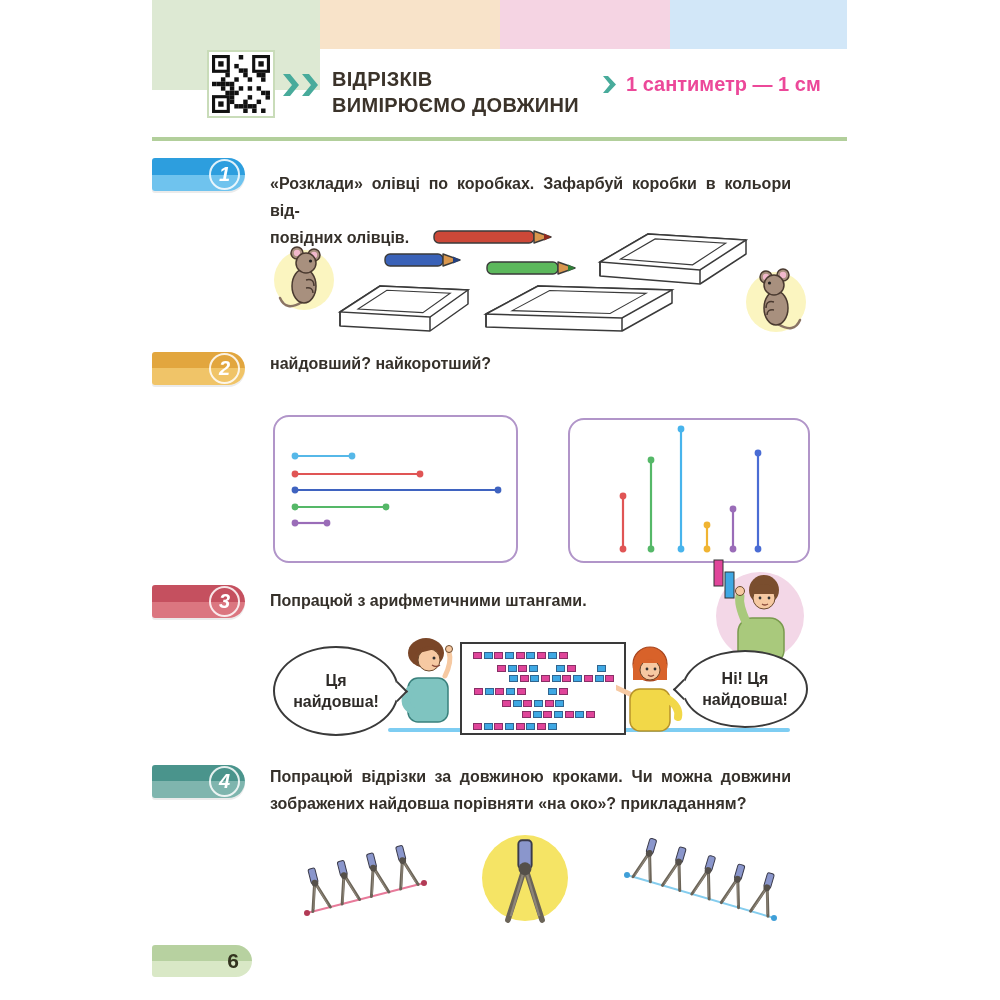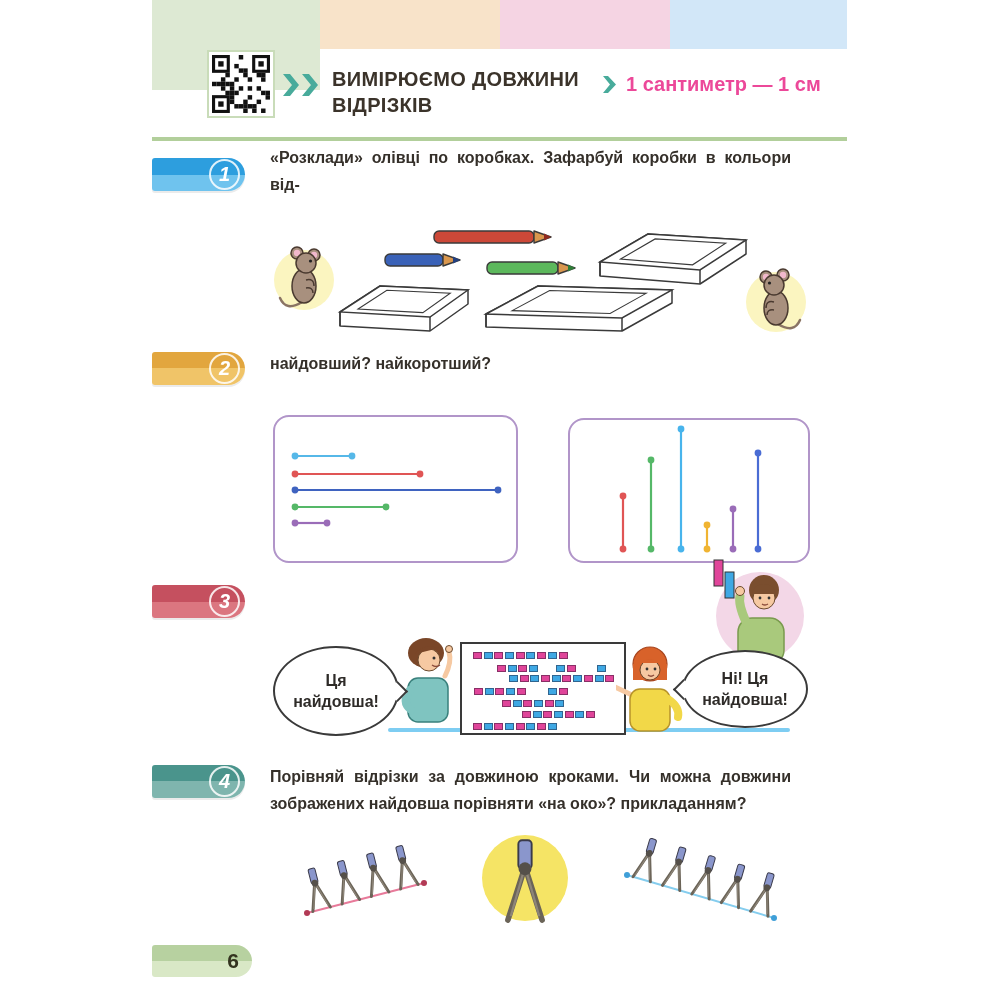--- a/index.html
+++ b/index.html
@@ -106,56 +106,61 @@
   <div class="chev" style="left:283px;top:74px;">
     <svg width="16" height="22">
         <polygon points="0,0 7,0 16,11 7,22 0,22 9,11" fill="#48ab9b"></polygon>
       </svg>
     <svg width="16" height="22">
         <polygon points="0,0 7,0 16,11 7,22 0,22 9,11" fill="#48ab9b"></polygon>
       </svg>
   </div>
 
   <div class="hdr-title">
+    <div>ВІДРІЗКІВ</div>
     <div>ВИМІРЮЄМО ДОВЖИНИ</div>
-    <div>ВІДРІЗКІВ</div>
   </div>
 
   <div class="chev" style="left:603px;top:76px;">
     <svg width="13" height="17">
         <polygon points="0,0 5,0 13,8.5 5,17 0,17 7,8.5" fill="#48ab9b"></polygon>
       </svg>
   </div>
   <div class="side-note">1 сантиметр — 1 см</div>
 
   <div class="hdr-divider"></div>
 
   <div class="task-tab" style="top: 158px; background: linear-gradient(rgb(45, 158, 222) 0px, rgb(45, 158, 222) 50%, rgb(111, 195, 238) 50%, rgb(111, 195, 238) 100%);">
     <span class="task-num">1</span>
   </div>
-  <div class="task-text" style="top:144px;">
+  <div class="task-text" style="top:170px;">
     <div class="jline">«Розклади» олівці по коробках. Зафарбуй коробки в кольори від-</div>
+    <div>повідних олівців.</div>
   </div>
 
   <div class="task-tab" style="top: 352px; background: linear-gradient(rgb(226, 166, 62) 0px, rgb(226, 166, 62) 50%, rgb(240, 196, 104) 50%, rgb(240, 196, 104) 100%);">
     <span class="task-num">2</span>
   </div>
   <div class="task-text" style="top:350px;">
     <div>найдовший? найкоротший?</div>
   </div>
 
   <div class="task-tab" style="top: 585px; background: linear-gradient(rgb(197, 80, 95) 0px, rgb(197, 80, 95) 50%, rgb(219, 118, 128) 50%, rgb(219, 118, 128) 100%);">
     <span class="task-num">3</span>
   </div>
+  <div class="task-text" style="top:587px;">
+    <div>Попрацюй з арифметичними штангами.</div>
+
+  </div>
 
   <div class="task-tab" style="top: 765px; background: linear-gradient(rgb(74, 148, 140) 0px, rgb(74, 148, 140) 50%, rgb(127, 181, 174) 50%, rgb(127, 181, 174) 100%);">
     <span class="task-num">4</span>
   </div>
   <div class="task-text" style="top:763px;">
-    <div class="jline">Порівняй відрізки за довжиною кроками. Чи можна довжини</div>
+    <div class="jline">Попрацюй відрізки за довжиною кроками. Чи можна довжини</div>
     <div>зображених найдовша порівняти «на око»? прикладанням?</div>
   </div>
 
   <svg id="illus1" class="abs" style="left:258px;top:218px;" width="552" height="122">
     <defs>
       <g id="g-mouse">
         <path d="M -2,36 q -16,10 -22,-4" stroke="#8a7464" stroke-width="2.5" fill="none" stroke-linecap="round"></path>
         <ellipse cx="0" cy="20" rx="12" ry="17" fill="#a8907e" stroke="#4a3a30" stroke-width="1.5"></ellipse>
         <circle cx="-7" cy="-13" r="6" fill="#a8907e" stroke="#4a3a30" stroke-width="1.5"></circle>
         <circle cx="-7" cy="-13" r="3.2" fill="#f2b8cc"></circle>

